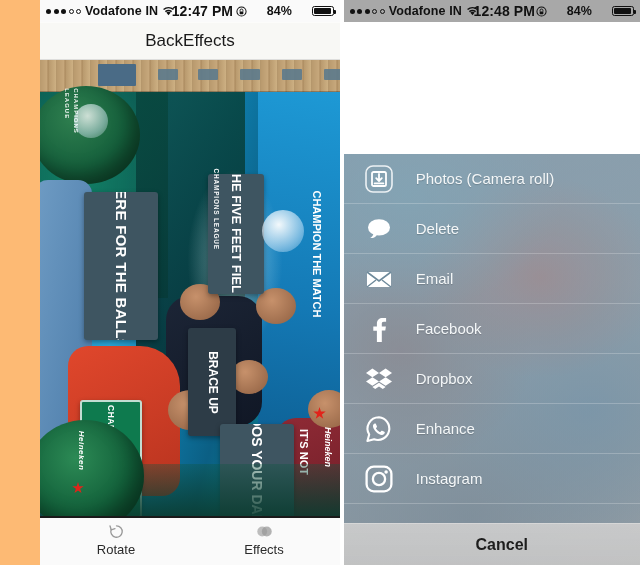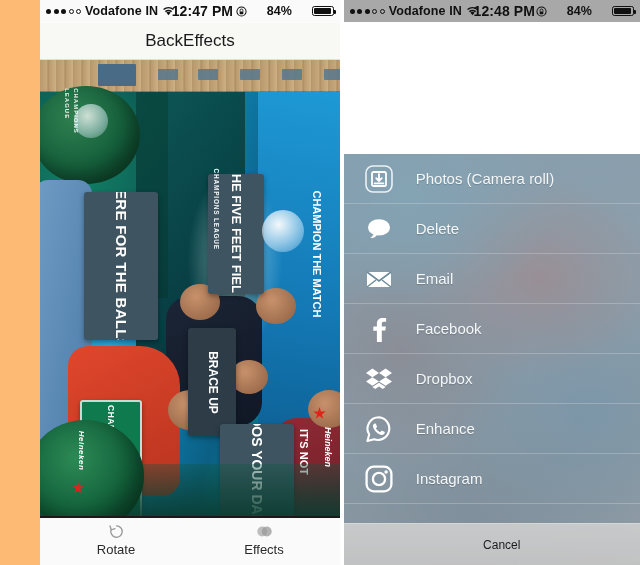--- a/index.html
+++ b/index.html
@@ -203,21 +203,21 @@
   }
   .row .icon { width:34px; height:34px; display:flex; align-items:center; justify-content:center; color:#fff; flex:0 0 34px; }
   .row .label { font-size:15px; color:#f4f7f8; text-shadow:0 1px 1px rgba(0,0,0,.18); }
 
   .cancel-row {
     position:absolute; left:0; right:0; bottom:0; height:42px;
     display:flex; align-items:center; justify-content:center; cursor:pointer;
     background:linear-gradient(180deg, rgba(205,205,205,.92), rgba(196,196,196,.95));
     border-top:1px solid rgba(255,255,255,.35);
   }
-  .cancel-row .label { font-size:12px; color:#1d1d1d; }
+  .cancel-row .label { font-size:16px; color:#1d1d1d;font-weight:bold; }
 
   svg { display:block; }
 </style>
 </head>
 <body>
 
 <div class="screens">
 
   <div class="phone phone-left">
 

